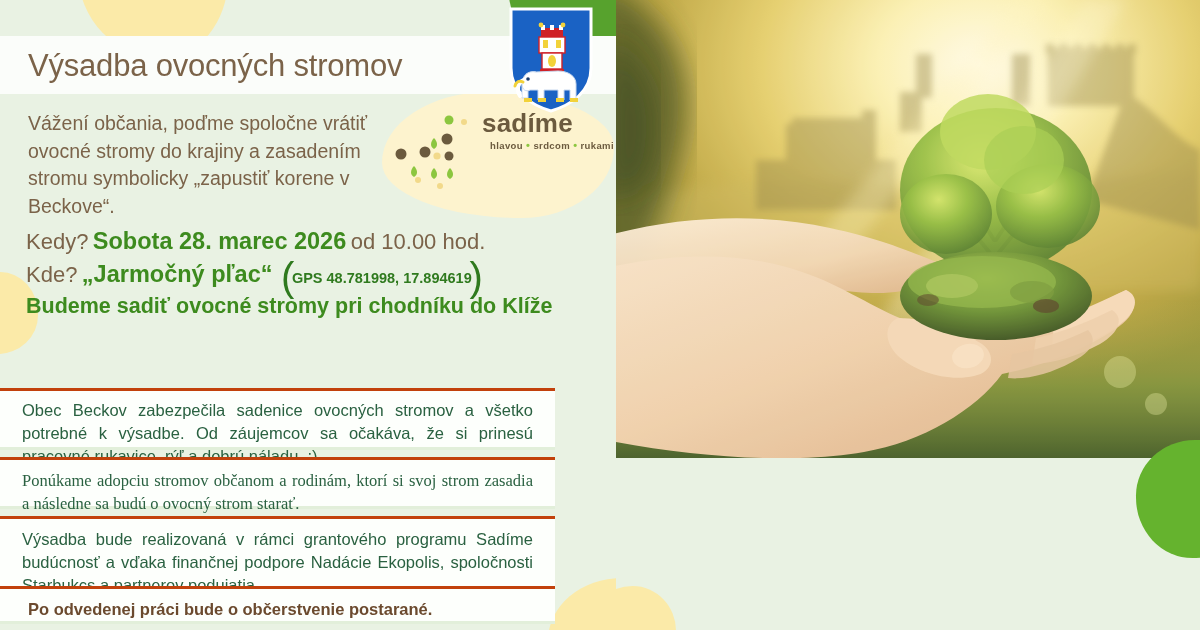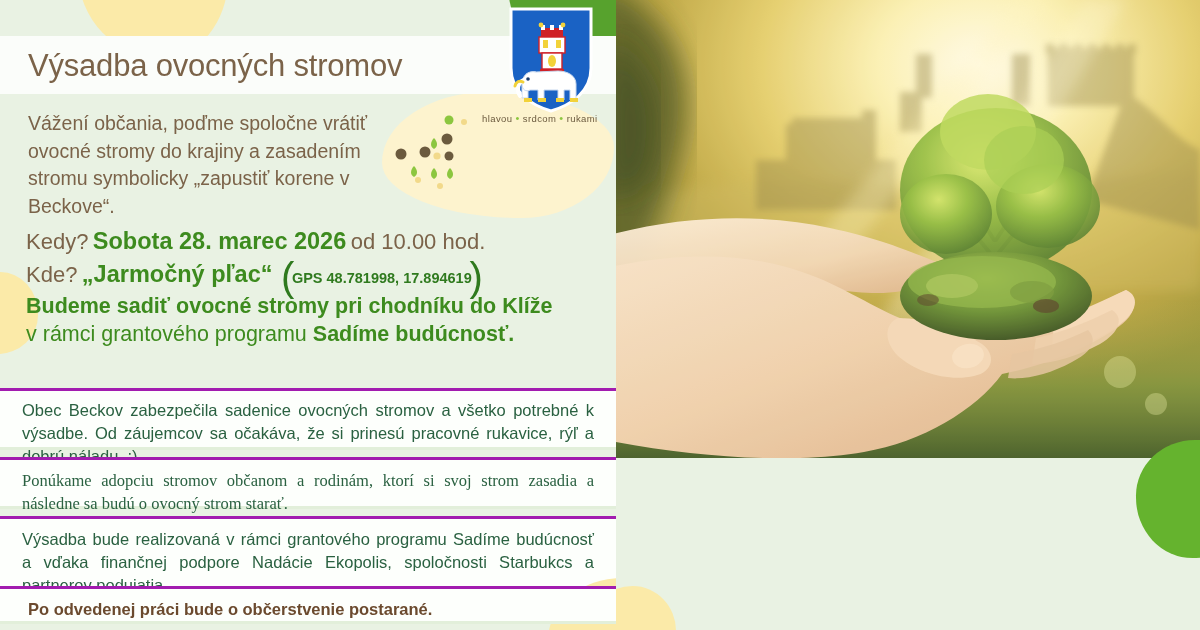--- a/index.html
+++ b/index.html
@@ -88,21 +88,21 @@
     font-weight: 500;
     line-height: 27.5px;
   }
 
   
   .sb-logo { position: absolute; left: 392px; top: 104px; width: 216px; height: 104px; }
   .sb-dots { position: absolute; left: 0; top: 8px; width: 92px; height: 84px; }
   .sb-text { position: absolute; left: 90px; top: 6px; }
   .sb-line1 { font-size: 26px; font-weight: 700; color: #6b5a3e; line-height: 27px; letter-spacing: .2px; }
   .sb-line2 { font-size: 26px; font-weight: 700; color: #6b5a3e; line-height: 28px; letter-spacing: .2px; }
-  .sb-tag { margin-top: 2px; font-size: 9.5px; font-weight: 400; color: #6b5a3e; letter-spacing: .4px; white-space: nowrap; }
+  .sb-tag { margin-top: 2px; font-size: 9.5px; font-weight: 700; color: #6b5a3e; letter-spacing: .4px; white-space: nowrap; margin-left: 8px; }
   .sb-tag .sep { color: #8cc63f; font-size: 11px; }
 
   
   .coa { position: absolute; left: 508px; top: 6px; width: 86px; height: 108px; }
 
   
   .event-block {
     position: absolute;
     left: 26px; top: 226px;
     width: 590px;
@@ -129,23 +129,23 @@
   .paren-l1 { font-size: 14.5px; font-weight: 700; line-height: 16px; }
   .paren-l2 { font-size: 14.5px; font-weight: 700; line-height: 16px; }
   .ev-what { font-size: 22px; font-weight: 500; color: #7b6349; line-height: 30px; margin-top: 2px;}
   .ev-desc { font-size: 21.5px; font-weight: 700; color: #3d8b1e; line-height: 28px; }
   .ev-desc .reg { font-weight: 500; }
 
   
   .band {
     position: absolute;
     left: 0;
-    width: 616px;
+    width: 555px;
     background: #fdfffc;
-    border-top: 3px solid #a21caf;
+    border-top: 3px solid #c2410c;
     border-bottom: 3px solid #e2efda;
   }
   .band p {
     color: #2a6141;
     font-size: 16.5px;
     line-height: 23px;
     text-align: justify;
     padding: 0 22px;
     font-weight: 400;
   }
@@ -252,20 +252,21 @@
         <circle cx="72" cy="10" r="3" fill="#f2d98a"></circle>
         <path d="M42 26 c4 4 4 9 0 11 c-4 -2 -4 -7 0 -11z" fill="#8cc63f"></path>
         <path d="M58 56 c4 4 4 9 0 11 c-4 -2 -4 -7 0 -11z" fill="#8cc63f"></path>
         <path d="M42 56 c4 4 4 9 0 11 c-4 -2 -4 -7 0 -11z" fill="#8cc63f"></path>
         <path d="M22 54 c4 4 4 9 0 11 c-4 -2 -4 -7 0 -11z" fill="#8cc63f"></path>
         <circle cx="45" cy="44" r="3.6" fill="#f2d98a"></circle>
         <circle cx="26" cy="68" r="3" fill="#f2d98a"></circle>
         <circle cx="48" cy="74" r="3" fill="#f2d98a"></circle>
       </svg>
       <div class="sb-text">
+        <div class="sb-line1">sadíme</div>
         <div class="sb-tag">
           <span>hlavou</span>
           <span class="sep">•</span>
           <span>srdcom</span>
           <span class="sep">•</span>
           <span>rukami</span>
         </div>
       </div>
     </div>
 
@@ -278,23 +279,20 @@
       <div class="ev-row">
         <span class="ev-q">Kde?</span>
         <span class="ev-a">„Jarmočný pľac“</span>
         <span class="paren-group">
           <span class="pl">(</span>
           <span class="pr">)</span>
           <div class="paren-l2">GPS 48.781998, 17.894619</div>
         </span>
       </div>
       <div class="ev-desc">Budeme sadiť ovocné stromy pri chodníku do Klíže</div>
-      <div class="ev-desc">
-        <span class="reg">v rámci grantového programu </span><span>Sadíme budúcnosť.</span>
-      </div>
     </div>
 
     <div class="band b1">
       <p>Obec Beckov zabezpečila sadenice ovocných stromov a všetko potrebné k výsadbe. Od záujemcov sa očakáva, že si prinesú pracovné rukavice, rýľ a dobrú náladu. :)</p>
     </div>
     <div class="band b2">
       <p>Ponúkame adopciu stromov občanom a rodinám, ktorí si svoj strom zasadia a následne sa budú o ovocný strom starať.</p>
     </div>
     <div class="band b3">
       <p>Výsadba bude realizovaná v rámci grantového programu Sadíme budúcnosť a vďaka finančnej podpore Nadácie Ekopolis, spoločnosti Starbukcs a partnerov podujatia.</p>

